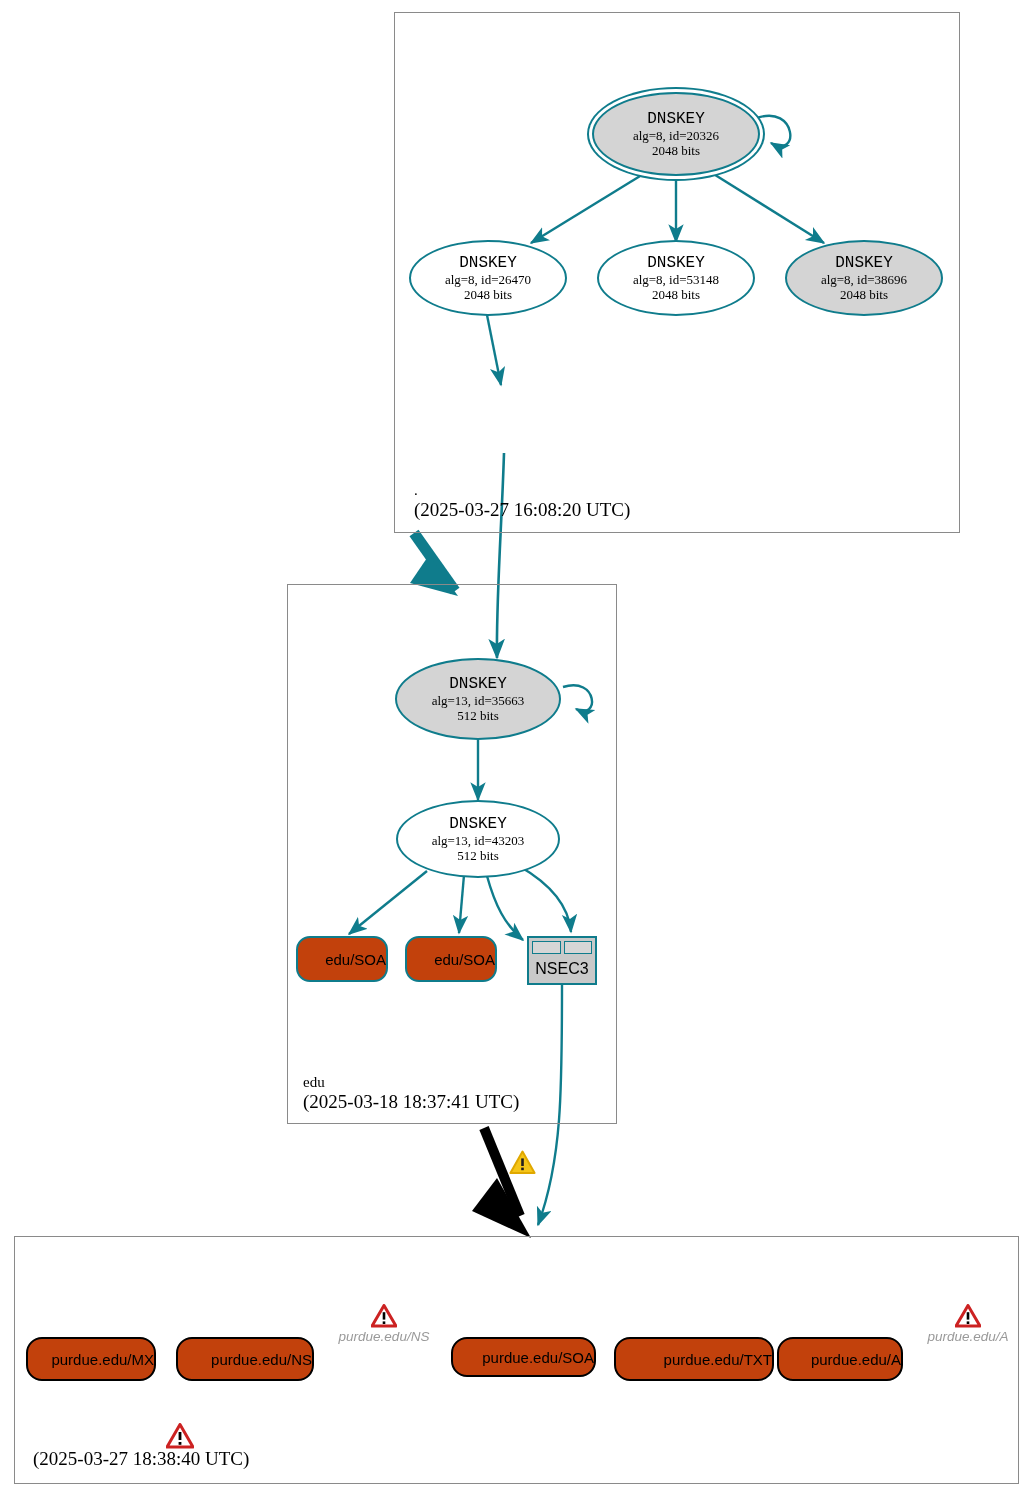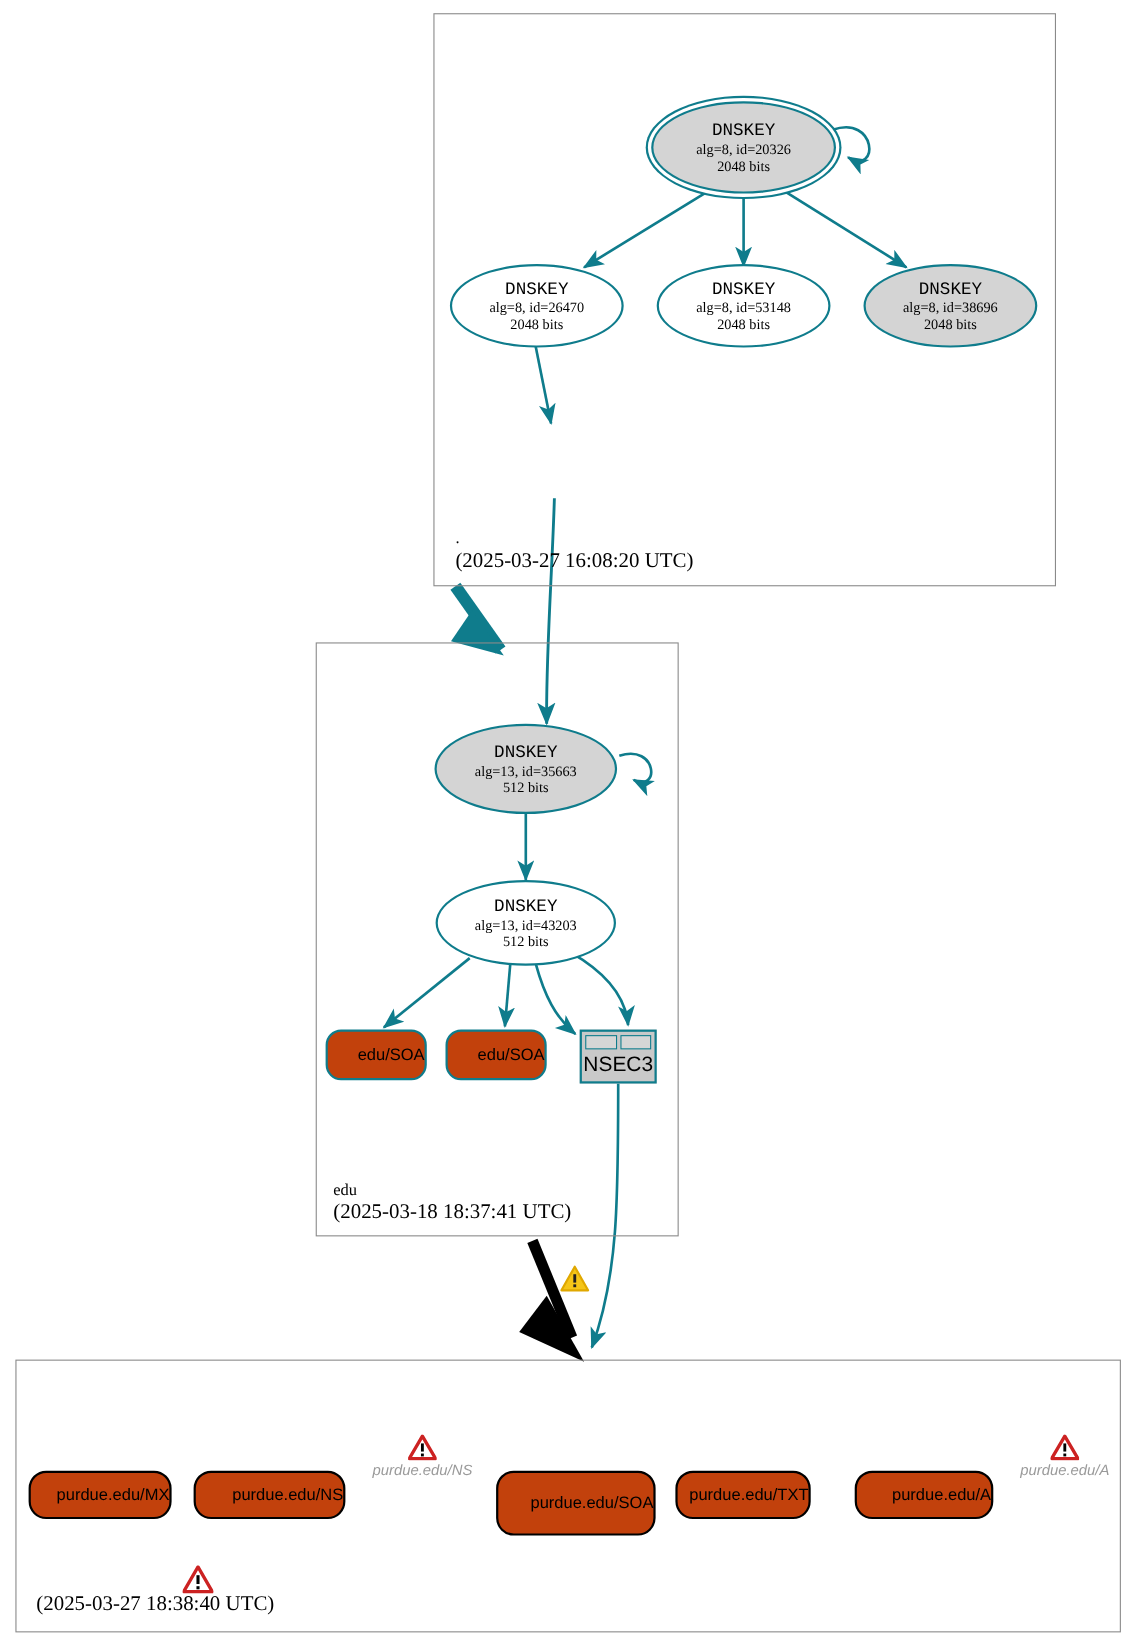--- a/index.html
+++ b/index.html
@@ -136,21 +136,21 @@
     background: #d6d6d6;
     border: 1px solid #0f7c8c;
     box-sizing: border-box;
   }
   .nsec3-body {
     flex: 1;
     display: flex;
     align-items: center;
     justify-content: center;
     font-family: "Liberation Sans", sans-serif;
-    font-size: 19px;
+    font-size: 16px;
     color: #000;
     background: #c9c9c9;
     margin-top: 3px;
   }
   
   .ico { display: inline-block; line-height: 0; }
   .free-ico { position: absolute; line-height: 0; }
 </style>
 </head>
 <body>
@@ -298,25 +298,25 @@
     <span class="ico">
       <svg width="26" height="24" viewBox="0 0 26 24">
         <path d="M13,1.5 L25,22 L1,22 z" fill="#ffffff" stroke="#cc2222" stroke-width="3" stroke-linejoin="round"></path>
         <rect x="11.7" y="8.2" width="2.6" height="7.4" fill="#000000"></rect>
         <rect x="11.7" y="17.4" width="2.6" height="2.6" fill="#000000"></rect>
       </svg>
     </span>
     <span class="lbl">purdue.edu/NS</span>
   </div>
 
-  <div class="node rrset plain" style="left:451px; top:1305px; width:145px; height:59px;">
+  <div class="node rrset plain" style="left:451px; top:1305px; width:145px; height:40px;">
     <span>purdue.edu/SOA</span>
   </div>
 
-  <div class="node rrset plain" style="left:614px; top:1305px; width:123px; height:44px;">
+  <div class="node rrset plain" style="left:614px; top:1305px; width:160px; height:44px;">
     <span>purdue.edu/TXT</span>
   </div>
 
   <div class="node rrset plain" style="left:777px; top:1305px; width:126px; height:44px;">
     <span>purdue.edu/A</span>
   </div>
 
   <div class="rrset-error" style="left:920px; top:1296px; width:96px; height:56px;">
     <span class="ico">
       <svg width="26" height="24" viewBox="0 0 26 24">

